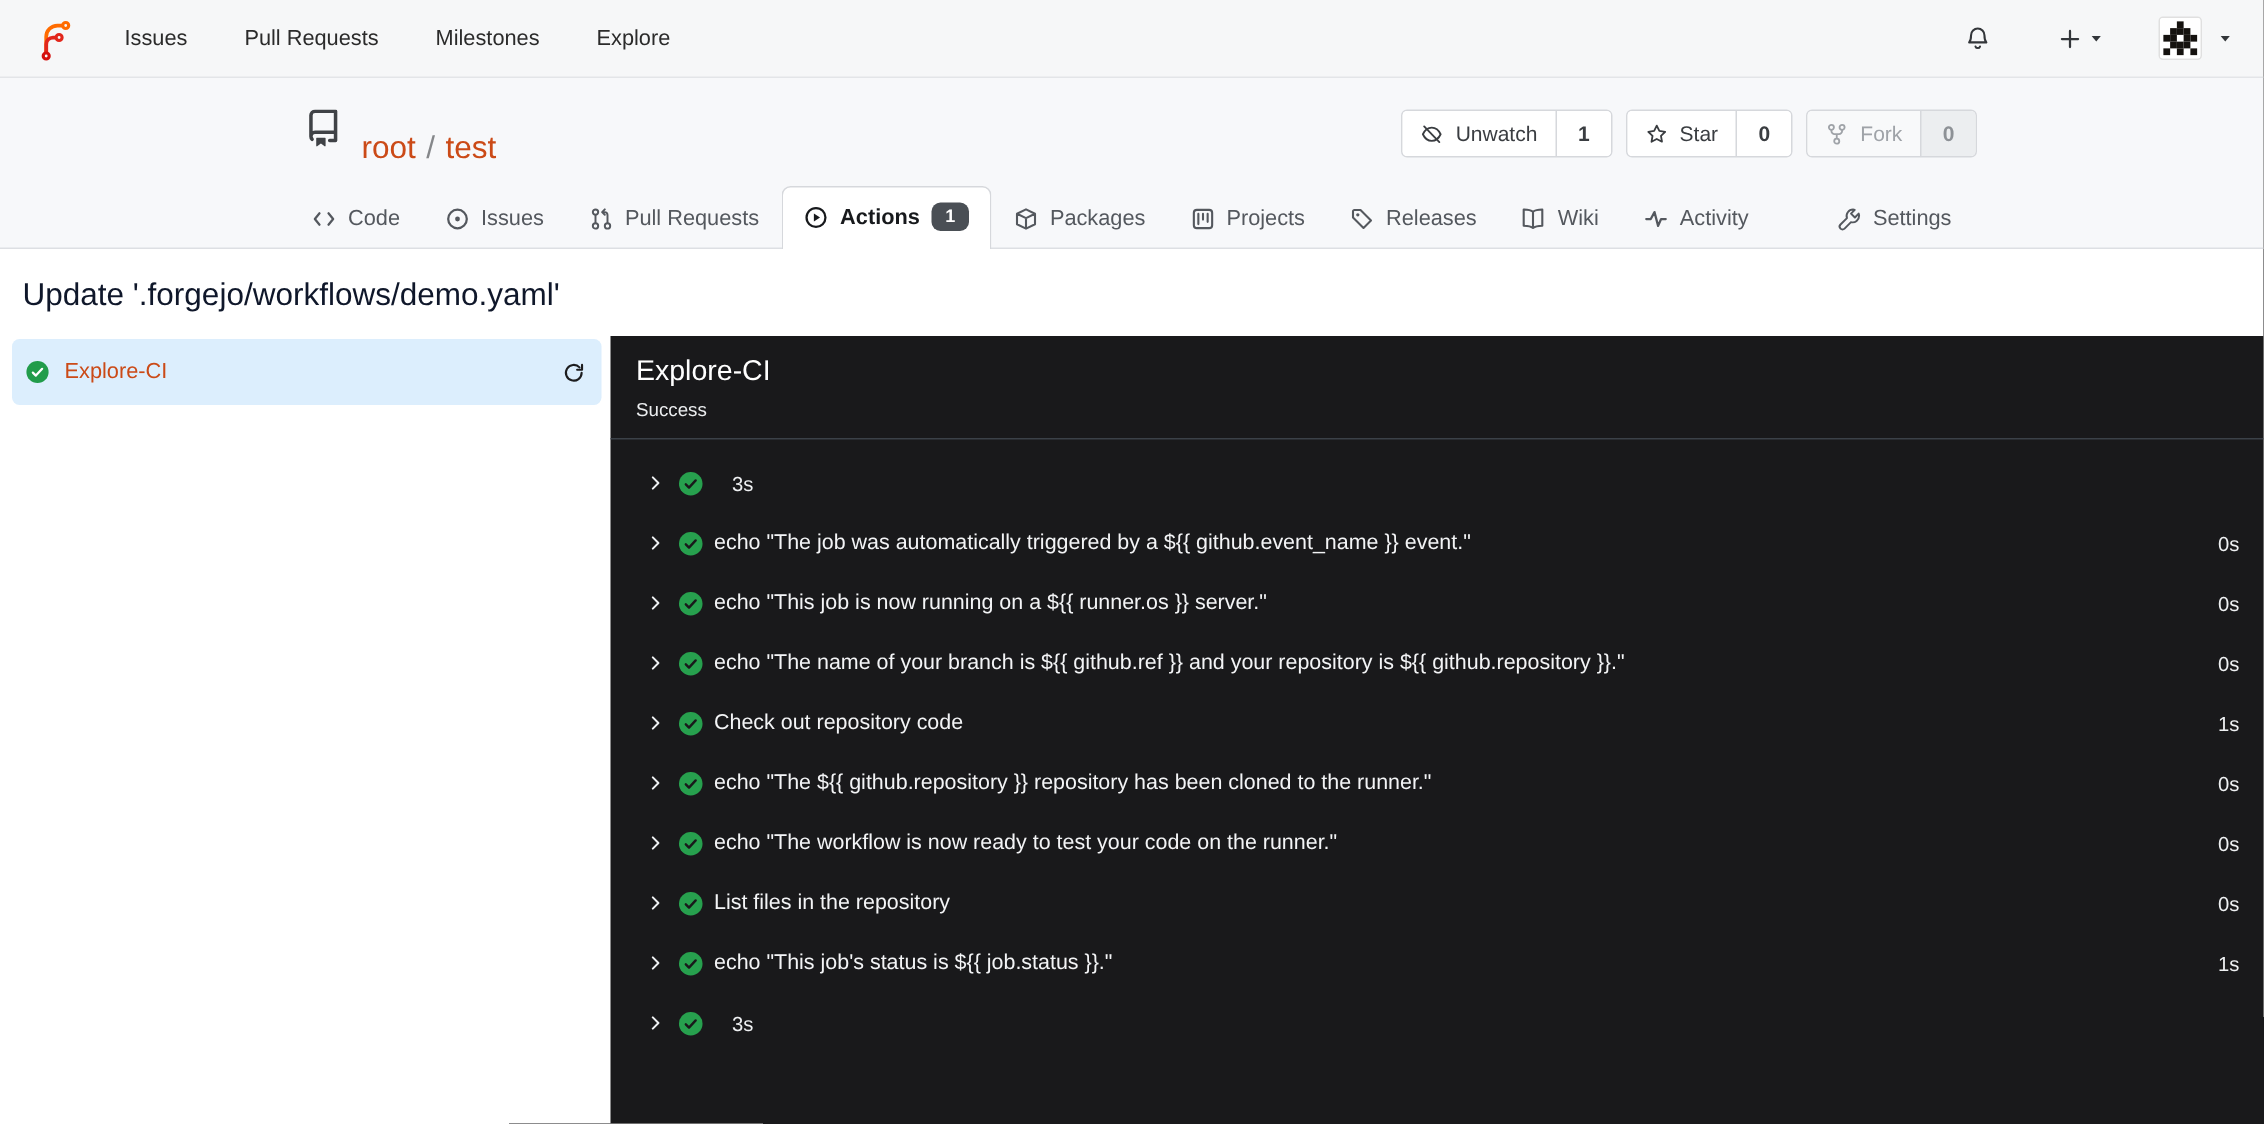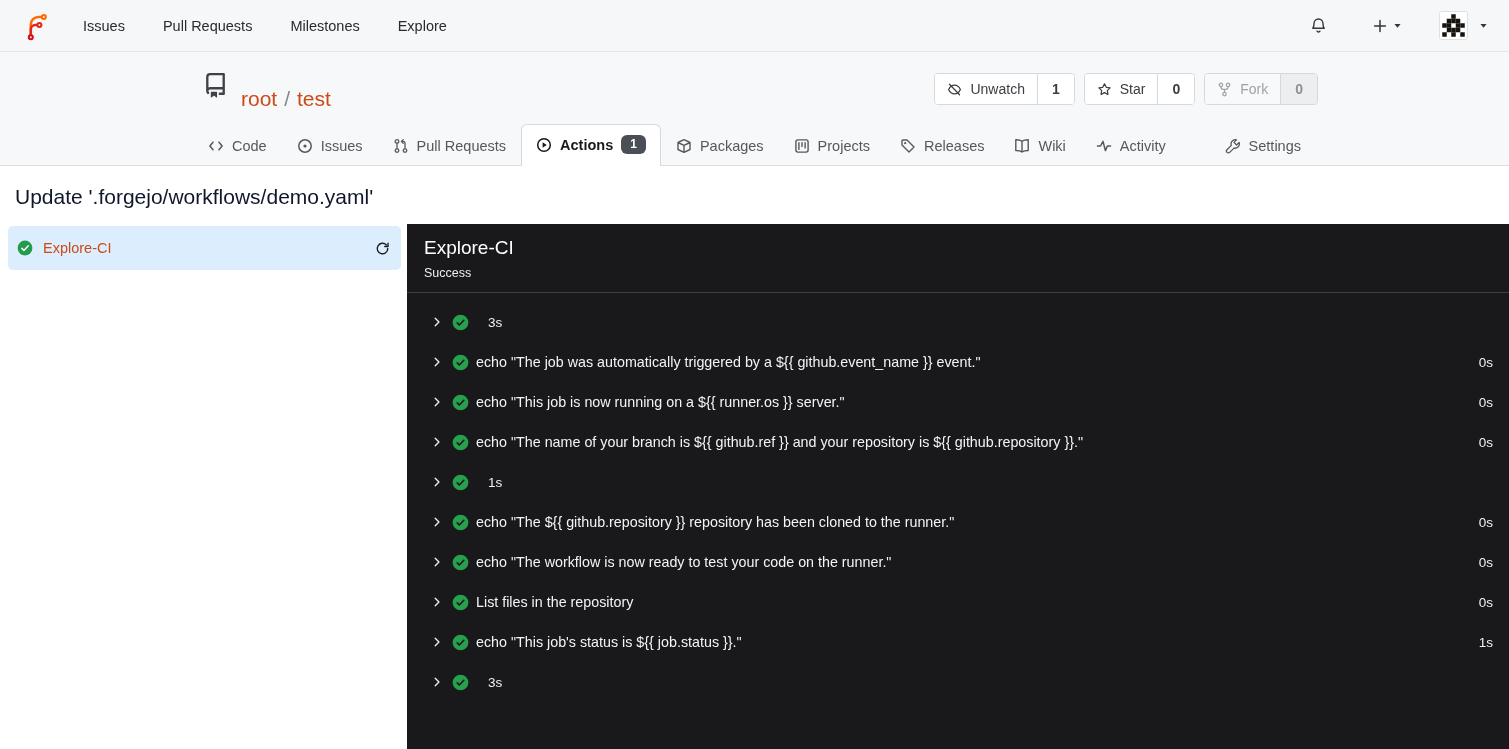--- a/index.html
+++ b/index.html
@@ -402,20 +402,21 @@
       <svg viewBox="0 0 16 16">
               <path d="M5.6 3 10.6 8l-5 5" fill="none" stroke="currentColor" stroke-width="1.8" stroke-linecap="round" stroke-linejoin="round"></path>
             </svg>
     </span>
     <span class="step-check">
       <svg viewBox="0 0 16 16">
               <circle cx="8" cy="8" r="7.4" fill="currentColor"></circle>
               <path d="M4.9 8.4l2 2 4.2-4.5" fill="none" stroke="#19191b" stroke-width="1.5" stroke-linecap="round" stroke-linejoin="round"></path>
             </svg>
     </span>
+    <span class="step-name">Check out repository code</span>
     <span class="step-duration">1s</span>
   </div>
 
   <div class="step-row">
     <span class="step-chevron">
       <svg viewBox="0 0 16 16">
               <path d="M5.6 3 10.6 8l-5 5" fill="none" stroke="currentColor" stroke-width="1.8" stroke-linecap="round" stroke-linejoin="round"></path>
             </svg>
     </span>
     <span class="step-check">

